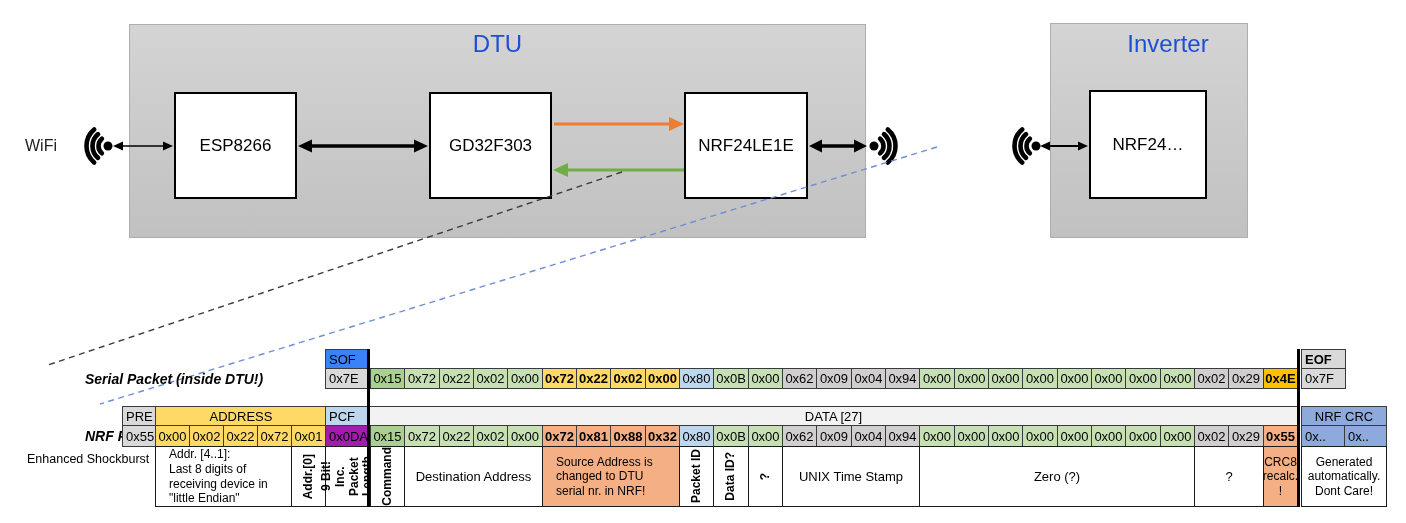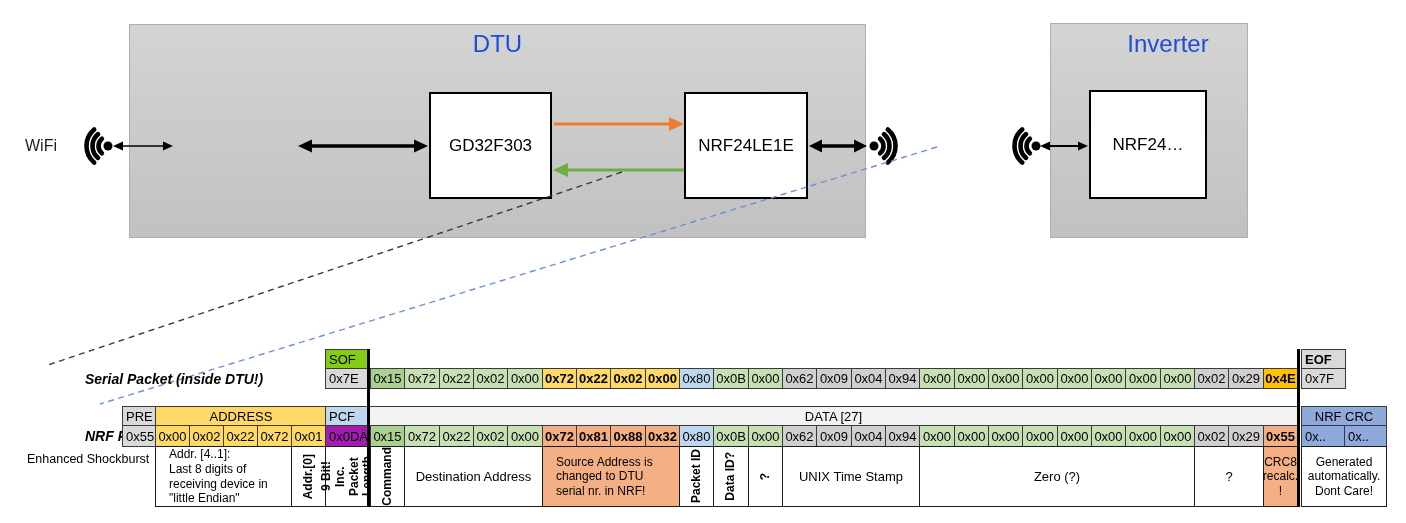--- a/index.html
+++ b/index.html
@@ -34,20 +34,23 @@
 <div id="canvas">
 
   <div class="abs groupbox" style="left:129px;top:24px;width:737px;height:214px;"></div>
   <div class="abs grouptitle" style="left:129px;top:30px;width:737px;">DTU</div>
 
   <div class="abs groupbox" style="left:1050px;top:23px;width:198px;height:215px;"></div>
   <div class="abs grouptitle" style="left:1068px;top:30px;width:200px;">Inverter</div>
 
   <div class="abs wifi-label" style="left:25px;top:137px;">WiFi</div>
 
+  <div class="abs chip" style="left:174px;top:92px;width:123px;height:107px;">
+    <span>ESP8266</span>
+  </div>
   <div class="abs chip" style="left:429px;top:92px;width:123px;height:107px;">
     <span>GD32F303</span>
   </div>
   <div class="abs chip" style="left:684px;top:92px;width:124px;height:107px;">
     <span>NRF24LE1E</span>
   </div>
   <div class="abs chip" style="left:1089px;top:90px;width:118px;height:109px;">
     <span>NRF24…</span>
   </div>
 
@@ -110,21 +113,21 @@
 
     <line x1="622" y1="172" x2="45" y2="366" stroke-width="1.4" stroke-dasharray="6 4.5" stroke="#3b3b3b"></line>
     <line x1="937" y1="147" x2="100" y2="404" stroke-width="1.4" stroke-dasharray="6 4.5" stroke="#6E8FD4"></line>
   </svg>
 
   <div class="abs pkt-label" style="left:85px;top:371px;">Serial Packet (inside DTU!)</div>
   <div class="abs pkt-label" style="left:85px;top:428px;">NRF Packet</div>
   <div class="abs sub-label" style="left:27px;top:452px;">Enhanced Shockburst</div>
 
   <div id="cells">
-      <div class="cell left" style="left: 325px; top: 349px; width: 45px; height: 20px; background: #84cc16;">SOF</div>
+      <div class="cell left" style="left: 325px; top: 349px; width: 45px; height: 20px; background: #3b82f6;">SOF</div>
       <div class="cell left" style="left: 325px; top: 368px; width: 45px; height: 21px; background: rgb(217, 217, 217);">0x7E</div>
       <div class="cell" style="left: 370px; top: 368px; width: 35px; height: 21px; background: rgb(169, 208, 142);">0x15</div>
       <div class="cell" style="left: 404px; top: 368px; width: 36px; height: 21px; background: rgb(198, 224, 180);">0x72</div>
       <div class="cell" style="left: 439px; top: 368px; width: 35px; height: 21px; background: rgb(198, 224, 180);">0x22</div>
       <div class="cell" style="left: 473px; top: 368px; width: 35px; height: 21px; background: rgb(198, 224, 180);">0x02</div>
       <div class="cell" style="left: 507px; top: 368px; width: 36px; height: 21px; background: rgb(198, 224, 180);">0x00</div>
       <div class="cell bold" style="left: 542px; top: 368px; width: 35px; height: 21px; background: rgb(255, 217, 102);">0x72</div>
       <div class="cell bold" style="left: 576px; top: 368px; width: 35px; height: 21px; background: rgb(255, 217, 102);">0x22</div>
       <div class="cell bold" style="left: 610px; top: 368px; width: 36px; height: 21px; background: rgb(255, 217, 102);">0x02</div>
       <div class="cell bold" style="left: 645px; top: 368px; width: 35px; height: 21px; background: rgb(255, 217, 102);">0x00</div>

